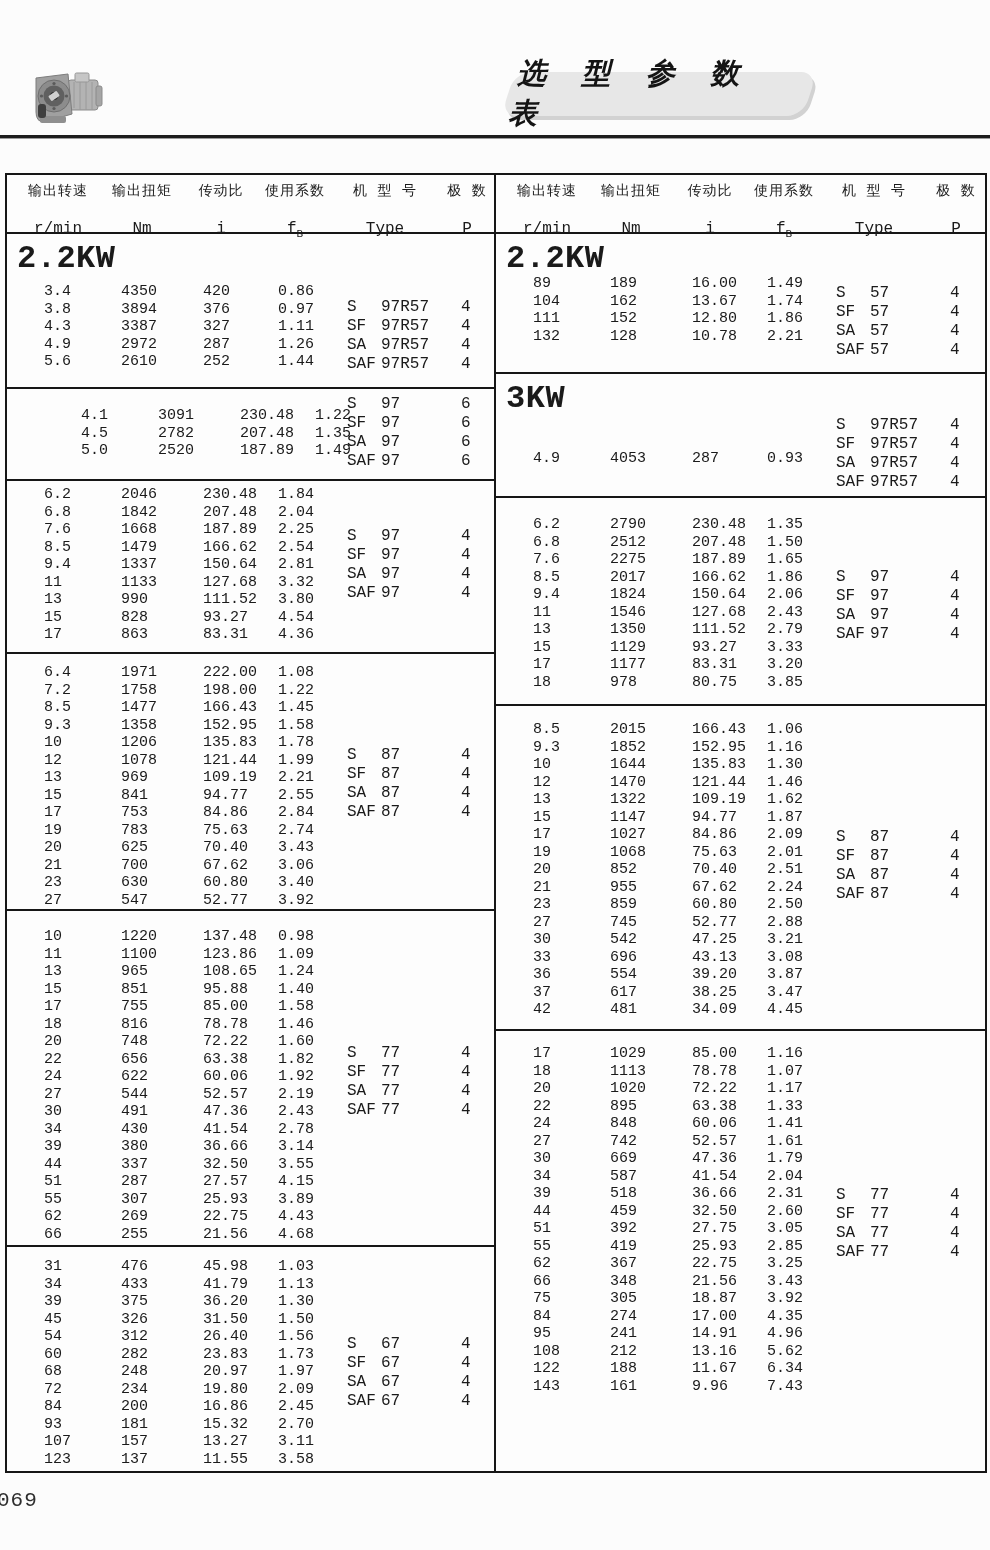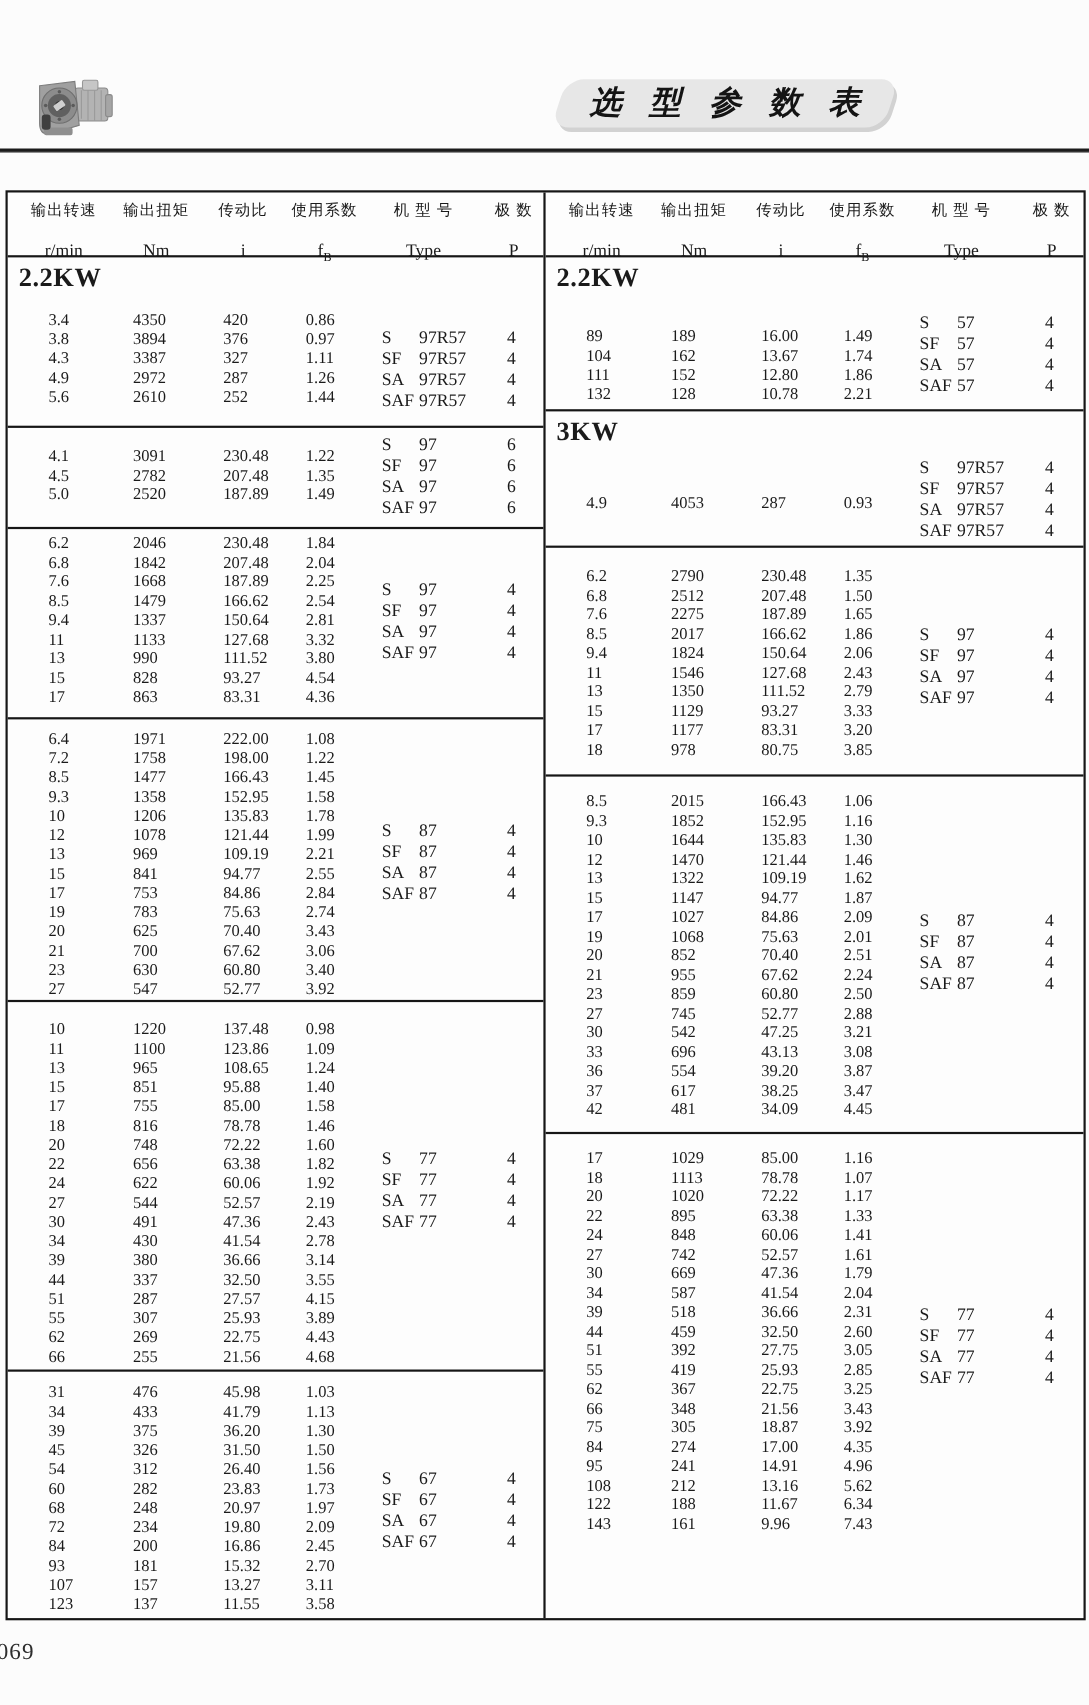--- a/index.html
+++ b/index.html
@@ -1,19 +1,19 @@
 <!DOCTYPE html>
 <html><head>
 <meta charset="utf-8">
 <style>
   html,body{margin:0;padding:0;background:#e8e8e8;}
   .page{
     position:relative;width:990px;height:1550px;margin:0 auto;
     background:#fcfcfc;color:#1a1a1a;
-    font-family:Liberation Serif, serif;
+    font-family:Liberation Mono, monospace;
     overflow:hidden;
   }
   
   .logo{position:absolute;left:28px;top:64px;width:82px;height:68px;}
   .ribbon{
     position:absolute;left:508px;top:72px;width:302px;height:44px;
     background:#e7e7e7;border-radius:16px;
     transform:skewX(-18deg);
     box-shadow:4px 4px 0 #d2d2d2;
   }
@@ -32,21 +32,21 @@
   .half{width:489px;display:flex;flex-direction:column;position:relative;}
   .half.left{border-right:2px solid #161616;width:487px;}
   .col-header{height:59px;border-bottom:2px solid #161616;position:relative;flex:0 0 auto;box-sizing:border-box;}
   .hcell{position:absolute;transform:translateX(-50%);text-align:center;white-space:nowrap;}
   .hcn{font-size:14px;letter-spacing:1px;}
   .hunit{font-size:16px;margin-top:20px;}
   .hunit sub{font-size:11px;}
   
   .section{position:relative;overflow:hidden;flex:0 0 auto;box-sizing:border-box;}
   .section.bt{border-top:2px solid #161616;}
-  .kw-label{position:absolute;top:6px;left:10px;font-size:24px;font-weight:bold;letter-spacing:.5px;}
+  .kw-label{position:absolute;top:6px;left:10px;font-size:32px;font-weight:bold;letter-spacing:.5px;}
   .rows{position:absolute;left:0;right:0;}
   .drow{position:relative;height:17.5px;}
   .cell{position:absolute;font-size:15px;line-height:17.5px;white-space:pre;}
   .c-speed{left:37px;}
   .c-torque{left:114px;}
   .c-ratio{left:196px;}
   .c-fb{left:271px;}
   .types{position:absolute;left:340px;width:142px;}
   .tline{position:relative;height:19px;font-size:16px;line-height:19px;white-space:pre;}
   .tprefix{display:inline-block;width:34px;}
@@ -148,21 +148,21 @@
                 <span class="cell c-fb">1.44</span>
               </div>
             </div>
             <div class="types" style="top: 64px;">
               <div class="tline"><span class="tprefix">S</span><span class="tmodel">97R57</span><span class="tpoles">4</span></div>
               <div class="tline"><span class="tprefix">SF</span><span class="tmodel">97R57</span><span class="tpoles">4</span></div>
               <div class="tline"><span class="tprefix">SA</span><span class="tmodel">97R57</span><span class="tpoles">4</span></div>
               <div class="tline"><span class="tprefix">SAF</span><span class="tmodel">97R57</span><span class="tpoles">4</span></div>
             </div>
           </div><div class="section bt" style="height: 92px;">
-            <div class="rows" style="top: 18px;">
+            <div class="rows" style="top: 18px; margin-left: 37px;">
               <div class="drow">
                 <span class="cell c-speed">4.1</span>
                 <span class="cell c-torque">3091</span>
                 <span class="cell c-ratio">230.48</span>
                 <span class="cell c-fb">1.22</span>
               </div>
               <div class="drow">
                 <span class="cell c-speed">4.5</span>
                 <span class="cell c-torque">2782</span>
                 <span class="cell c-ratio">207.48</span>
@@ -560,21 +560,21 @@
             <div class="hcn">机 型 号</div>
             <div class="hunit">Type</div>
           </div>
         <div class="hcell" style="left:460px;top:7px">
             <div class="hcn">极 数</div>
             <div class="hunit">P</div>
           </div>
       </div>
       <div style="display:contents"><div class="section" style="height: 138px;">
             <div class="kw-label">2.2KW</div>
-            <div class="rows" style="top: 64px;">
+            <div class="rows" style="top: 41px;">
               <div class="drow">
                 <span class="cell c-speed">89</span>
                 <span class="cell c-torque">189</span>
                 <span class="cell c-ratio">16.00</span>
                 <span class="cell c-fb">1.49</span>
               </div>
               <div class="drow">
                 <span class="cell c-speed">104</span>
                 <span class="cell c-torque">162</span>
                 <span class="cell c-ratio">13.67</span>

